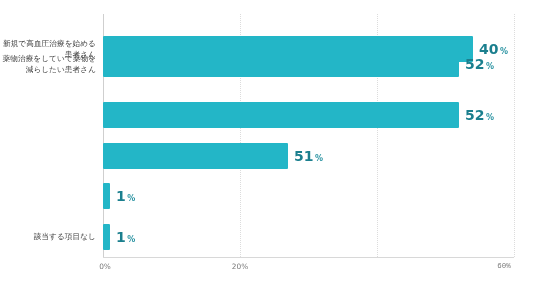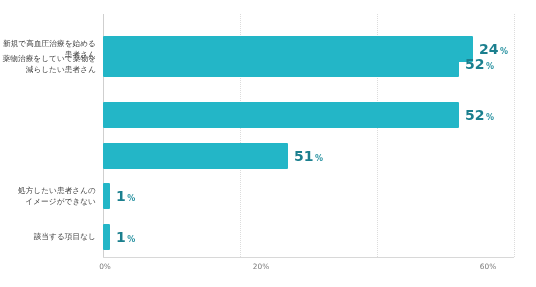--- a/index.html
+++ b/index.html
@@ -146,21 +146,21 @@
   <div class="baseline"></div>
 
   <div class="rows">
 
     <div class="row" style="top:15px;">
       <div class="cat-label">新規で高血圧治療を始める
 患者さん</div>
       <div class="bar-wrap">
         <div class="bar" style="width:370px;"></div>
         <div class="value">
-          <span>24</span>
+          <span>40</span>
           <span class="pct">%</span>
         </div>
       </div>
     </div>
 
     <div class="row" style="top:30px;">
       <div class="cat-label">薬物治療をしていて薬物を
 減らしたい患者さん</div>
       <div class="bar-wrap">
         <div class="bar" style="width:356px;"></div>
@@ -185,22 +185,20 @@
       <div class="bar-wrap">
         <div class="bar" style="width:185px;"></div>
         <div class="value">
           <span>51</span>
           <span class="pct">%</span>
         </div>
       </div>
     </div>
 
     <div class="row" style="top:162px;">
-      <div class="cat-label">処方したい患者さんの
-イメージができない</div>
       <div class="bar-wrap">
         <div class="bar small" style="width:7px;"></div>
         <div class="value">
           <span>1</span>
           <span class="pct">%</span>
         </div>
       </div>
     </div>
 
     <div class="row" style="top:202.5px;">
@@ -211,18 +209,18 @@
           <span>1</span>
           <span class="pct">%</span>
         </div>
       </div>
     </div>
 
   </div>
 
   <div class="xticks">
     <div class="xtick" style="left:105px;">0%</div>
-    <div class="xtick" style="left:240px;margin-left:21px;">20%</div>
+    <div class="xtick" style="left:240px;">20%</div>
     <div class="xtick" style="left:377px;margin-top:32px;">40%</div>
-    <div class="xtick" style="left:488px;">60%</div>
+    <div class="xtick" style="left:504px;font-family:Liberation Mono, monospace;">60%</div>
   </div>
 
 </div>
 
 </body></html>

